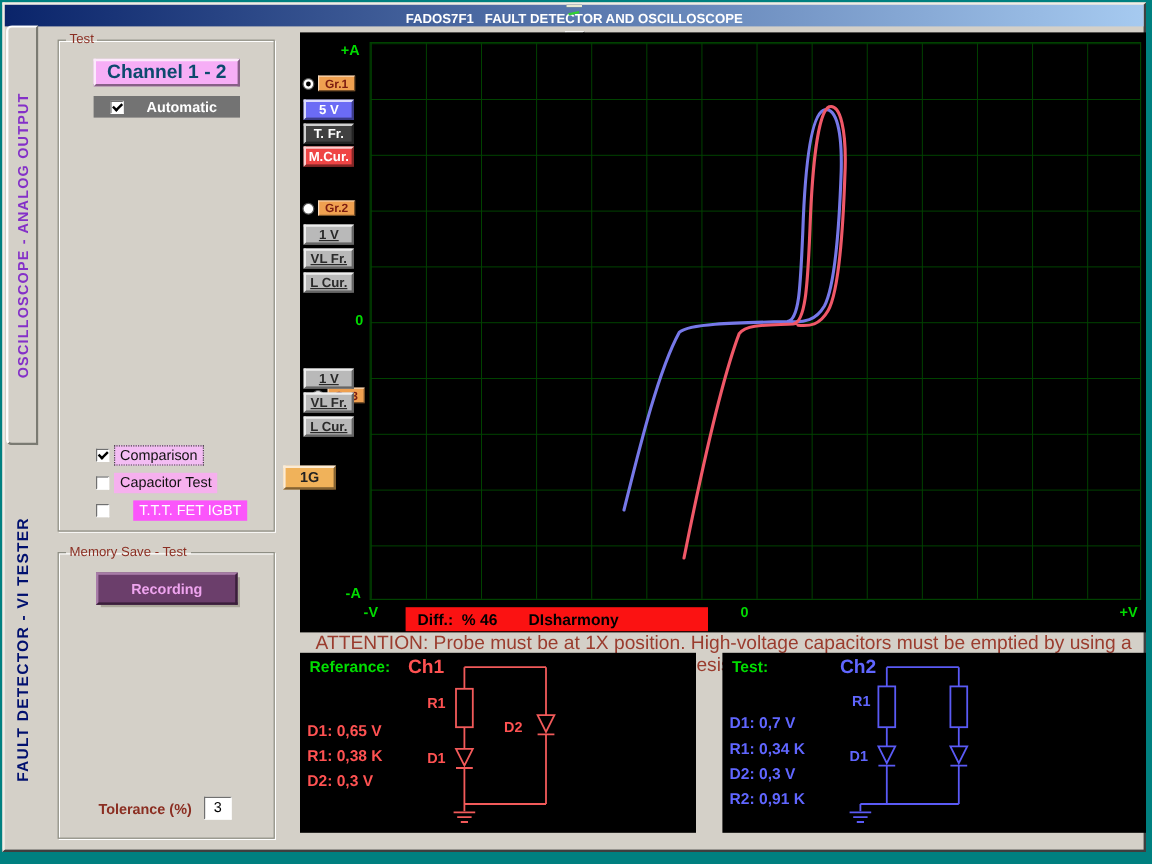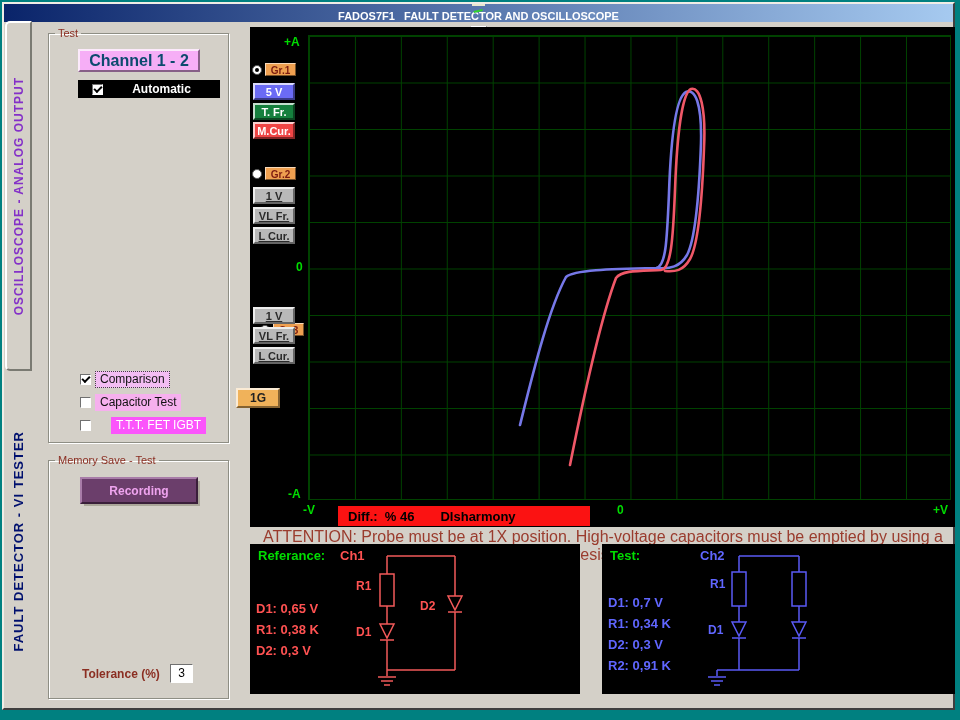--- a/index.html
+++ b/index.html
@@ -72,21 +72,21 @@
 
   
   .btn {
     display: flex; align-items: center; justify-content: center;
     font-weight: bold; border: 2px solid;
     border-color: rgba(255,255,255,0.75) rgba(0,0,0,0.45) rgba(0,0,0,0.45) rgba(255,255,255,0.75);
     cursor: default;
   }
 
   .btn-channel { left: 78px; top: 49px; width: 122px; height: 23px; background: #f6aef6; color: #0c4a6e; font-size: 16px; }
-  .row-automatic { left: 78px; top: 80px; width: 142px; height: 18px; background: #000000; display: flex; align-items: center; padding-left: 14px; }
+  .row-automatic { left: 78px; top: 80px; width: 122px; height: 18px; background: #737373; display: flex; align-items: center; padding-left: 14px; }
   .row-automatic .lbl { flex: 1; text-align: center; color: #fff; font-weight: bold; font-size: 12px; }
 
   .chk {
     width: 11px; height: 11px; background: #fff; position: relative; flex: none;
     border: 1px solid; border-color: #707070 #fff #fff #707070;
   }
   .chk.checked::after {
     content: ""; position: absolute; left: 1px; top: 1px; width: 6px; height: 3px;
     border-left: 2px solid #000; border-bottom: 2px solid #000; transform: rotate(-45deg);
   }
@@ -116,21 +116,21 @@
   .radiorow { display: flex; align-items: center; gap: 3px; width: 46px; height: 15px; }
   .radio { width: 10px; height: 10px; border-radius: 50%; background: #fff; border: 1px solid #555; flex: none; }
   .radio.sel::after { content: ""; display: block; width: 4px; height: 4px; margin: 2px; background: #000; border-radius: 50%; }
   .gr-tag {
     width: 31px; height: 13px; background: #efa050; color: #7c1c10;
     font-size: 10px; font-weight: bold; text-align: center; line-height: 13px;
     border: 1px solid; border-color: rgba(255,255,255,.6) rgba(0,0,0,.5) rgba(0,0,0,.5) rgba(255,255,255,.6);
   }
   .cbtn { left: 253px; width: 42px; height: 17px; font-size: 11px; }
   .c-blue  { background: #6b6bf5; color: #fff; }
-  .c-green { background: #15803d; color: #fff; }
+  .c-green { background: #404040; color: #fff; }
   .c-red   { background: #ef4545; color: #fff; }
   .c-gray  { background: #b9b9b9; color: #2a2a2a; text-decoration: underline; }
   .btn-1g  { left: 236px; top: 388px; width: 44px; height: 20px; background: #f0b25a; color: #222; font-size: 12px; }
 
   
   .scope { left: 250px; top: 27px; width: 705px; height: 500px; background: #000; }
   .grid {
     left: 308px; top: 35px; width: 643px; height: 465px;
     border: 1px solid #004200;
     background-image:
@@ -145,21 +145,21 @@
     display: flex; align-items: center; gap: 26px; padding-left: 10px;
     color: #000; font-weight: bold; font-size: 13px; white-space: pre;
   }
   .attention { left: 250px; top: 528px; width: 706px; text-align: center; color: #9a3c2e; font-size: 16px; }
 
   
   .panel { background: #000; }
   .panel-ref  { left: 250px; top: 544px; width: 330px; height: 150px; }
   .panel-test { left: 602px; top: 544px; width: 353px; height: 150px; }
   .p-title { font-size: 13px; font-weight: bold; color: #00dd00; }
-  .p-ch    { font-size: 13px; font-weight: bold; }
+  .p-ch    { font-size: 16px; font-weight: bold; }
   .p-vals  { font-size: 13px; font-weight: bold; line-height: 21px; }
   .red-t  { color: #ff5252; }
   .blue-t { color: #6066ff; }
   .circuit { left: 0; top: 0; width: 100%; height: 100%; }
 </style>
 </head>
 <body>
 
 <div class="abs window"></div>
 

